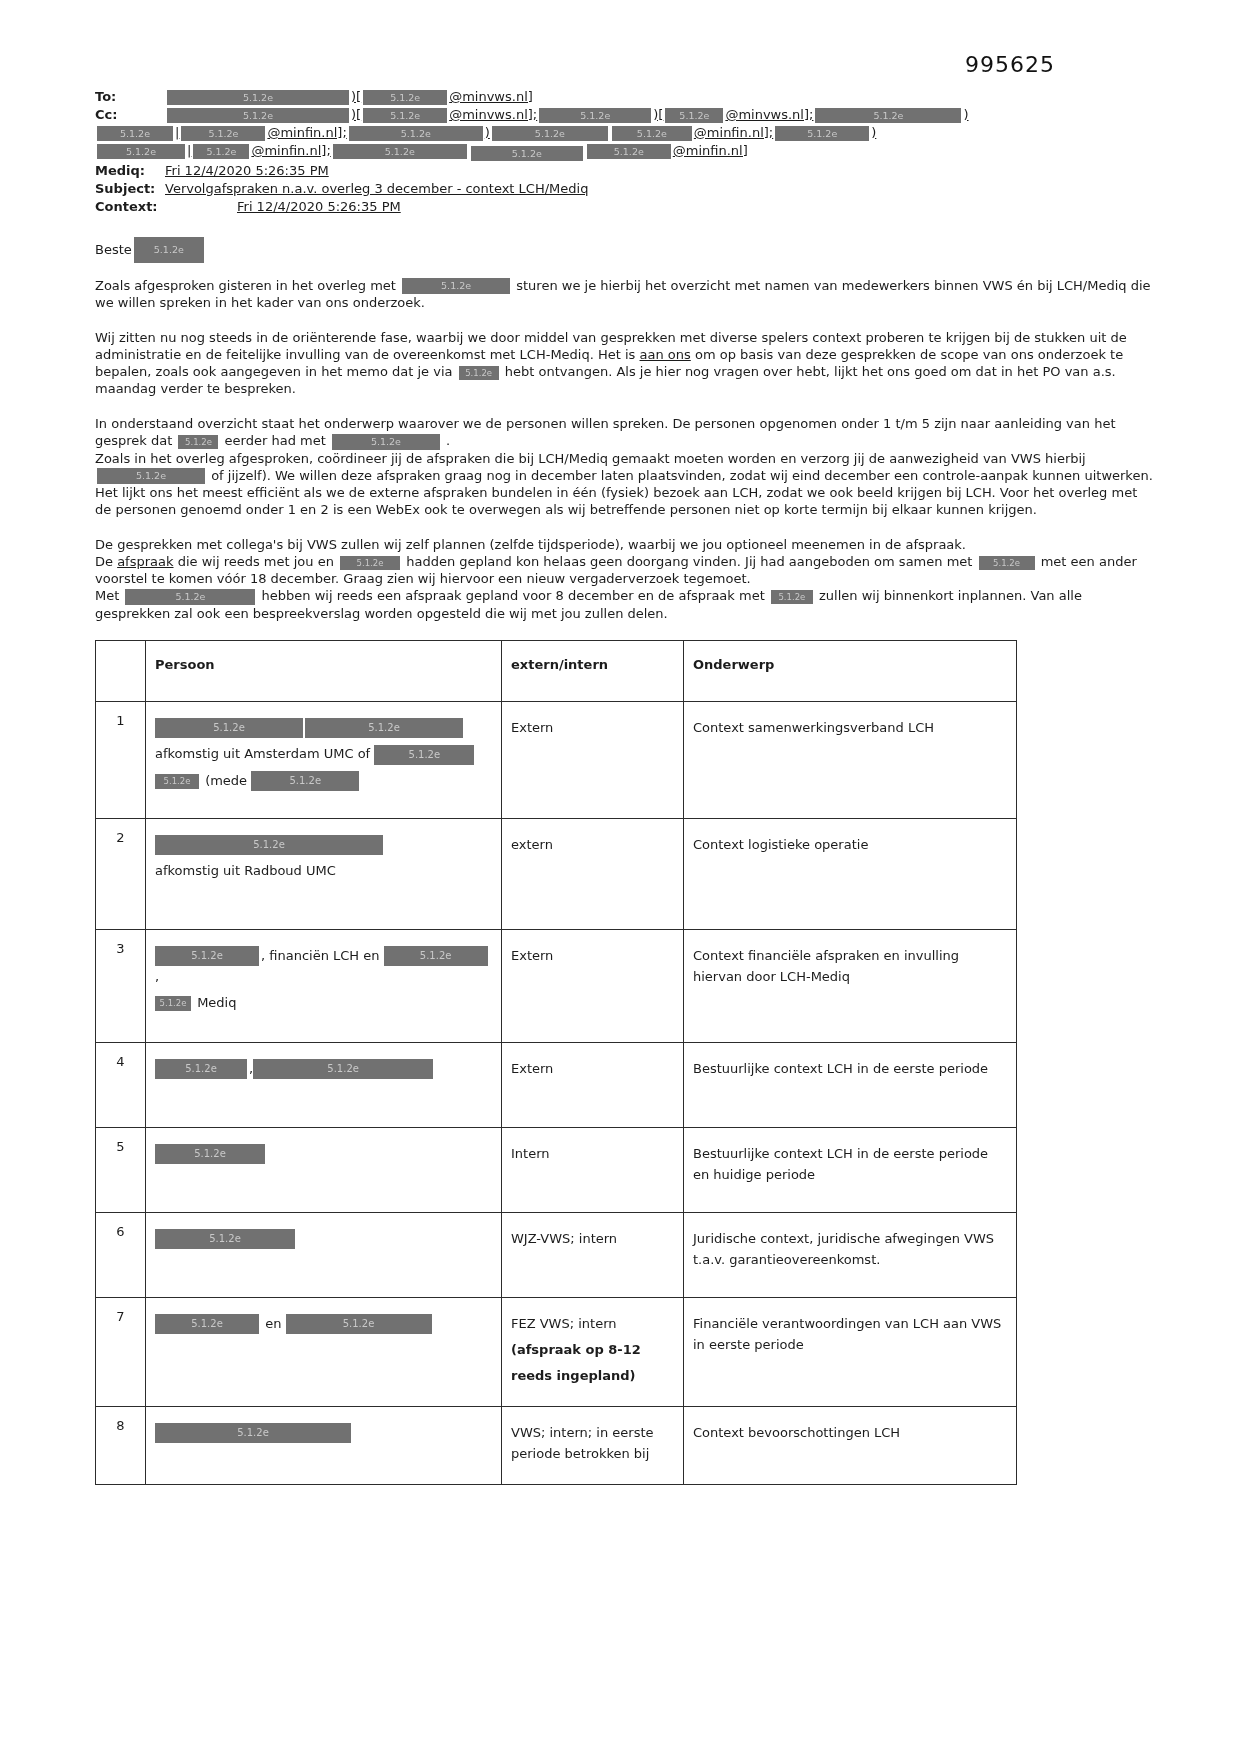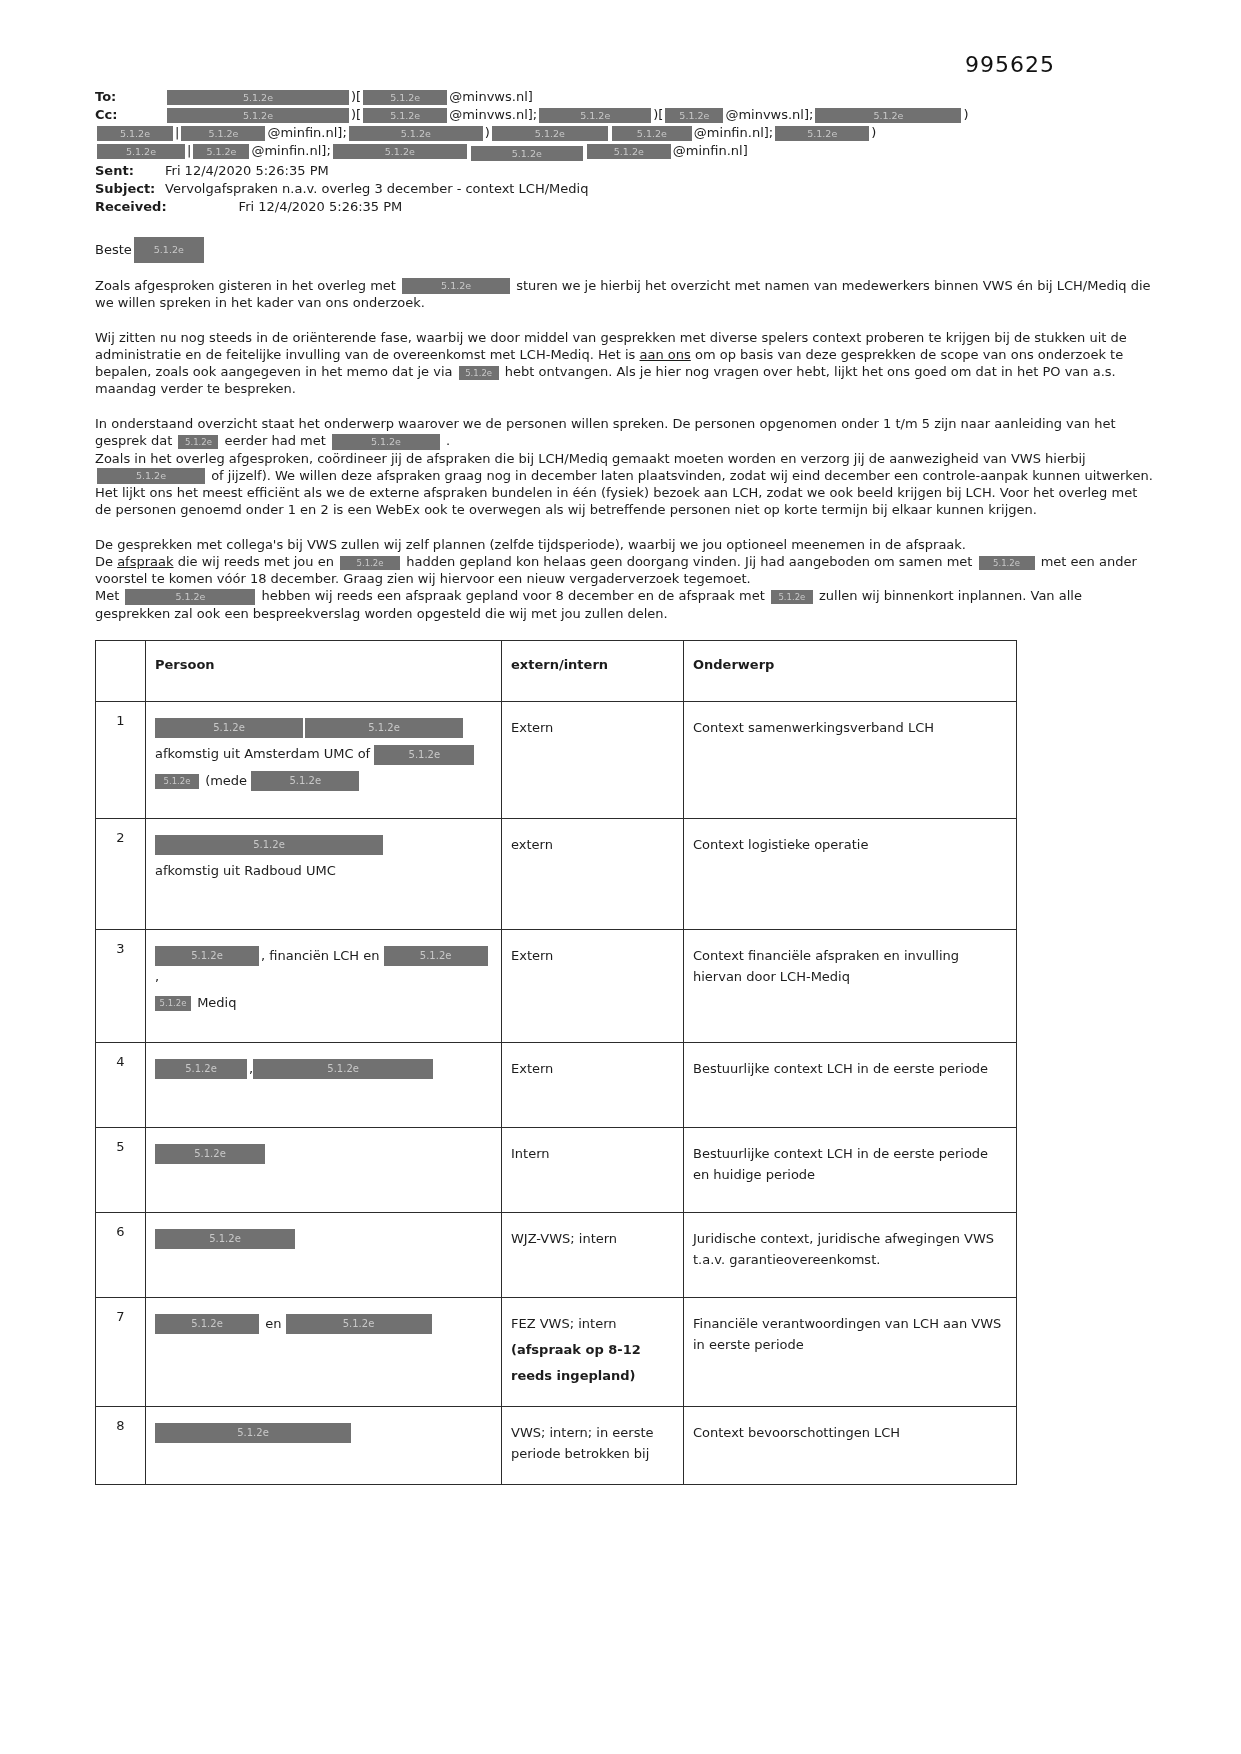--- a/index.html
+++ b/index.html
@@ -18,21 +18,21 @@
   }
   .content{
     position:absolute;left:95px;top:88px;width:1062px;
     font-size:13px;line-height:17px;
   }
   
   .email-header{margin-bottom:22px;}
   .hrow{display:flex;align-items:flex-end;margin-bottom:1px;min-height:16px;}
   .hlabel{flex:0 0 70px;font-weight:bold;font-size:13px;}
   .hlabel:empty{display:none;}
-  .hval{flex:1;display:block;}
+  .hval{flex:1;display:block;text-decoration:underline;}
   .email-header .redaction{height:15px;line-height:15px;font-size:9.5px;}
   
   .redaction{
     display:inline-block;
     background:#717171;color:#c9c9c9;
     font-size:9.5px;text-align:center;
     height:16px;line-height:16px;
     vertical-align:middle;
     margin:0 2px;
     white-space:nowrap;overflow:hidden;
@@ -94,29 +94,29 @@
       </div>
       <div class="hrow">
 
         <span class="hval"><span class="redaction" style="width: 76px;">5.1.2e</span><span class="tseg">|</span><span class="redaction" style="width: 84px;">5.1.2e</span><span class="tseg">@minfin.nl];</span><span class="redaction" style="width: 134px;">5.1.2e</span><span class="tseg">)</span><span class="redaction" style="width: 116px;">5.1.2e</span><span class="redaction" style="width: 80px;">5.1.2e</span><span class="tseg">@minfin.nl];</span><span class="redaction" style="width: 94px;">5.1.2e</span><span class="tseg">)</span></span>
       </div>
       <div class="hrow">
 
         <span class="hval"><span class="redaction" style="width: 88px;">5.1.2e</span><span class="tseg">|</span><span class="redaction" style="width: 56px;">5.1.2e</span><span class="tseg">@minfin.nl];</span><span class="redaction" style="width: 134px;">5.1.2e</span><span class="redaction overline" style="width: 112px;">5.1.2e</span><span class="redaction" style="width: 84px;">5.1.2e</span><span class="tseg">@minfin.nl]</span></span>
       </div>
       <div class="hrow">
-        <span class="hlabel">Sent:</span>
+        <span class="hlabel">Mediq:</span>
         <span class="hval"><span class="tseg">Fri 12/4/2020 5:26:35 PM</span></span>
       </div>
       <div class="hrow">
         <span class="hlabel">Subject:</span>
         <span class="hval"><span class="tseg">Vervolgafspraken n.a.v. overleg 3 december - context LCH/Mediq</span></span>
       </div>
       <div class="hrow">
-        <span class="hlabel">Received:</span>
+        <span class="hlabel">Context:</span>
         <span class="hval"><span class="tseg indent">Fri 12/4/2020 5:26:35 PM</span></span>
       </div>
     </div>
 
     <p class="para salutation"><span class="tseg">Beste</span><span class="redaction tall" style="width: 70px;">5.1.2e</span></p>
     <p class="para"><span class="tseg">Zoals afgesproken gisteren in het overleg met </span><span class="redaction" style="width: 108px;">5.1.2e</span><span class="tseg"> sturen we je hierbij het overzicht met namen van medewerkers binnen VWS én bij LCH/Mediq die we willen spreken in het kader van ons onderzoek.</span></p>
     <p class="para"><span class="tseg">Wij zitten nu nog steeds in de oriënterende fase, waarbij we door middel van gesprekken met diverse spelers context proberen te krijgen bij de stukken uit de administratie en de feitelijke invulling van de overeenkomst met LCH-Mediq. Het is </span><span class="tseg u">aan ons</span><span class="tseg"> om op basis van deze gesprekken de scope van ons onderzoek te bepalen, zoals ook aangegeven in het memo dat je via </span><span class="redaction small" style="width: 40px;">5.1.2e</span><span class="tseg"> hebt ontvangen. Als je hier nog vragen over hebt, lijkt het ons goed om dat in het PO van a.s. maandag verder te bespreken.</span></p>
     <p class="para"><span class="tseg">In onderstaand overzicht staat het onderwerp waarover we de personen willen spreken. De personen opgenomen onder 1 t/m 5 zijn naar aanleiding van het gesprek dat </span><span class="redaction small" style="width: 40px;">5.1.2e</span><span class="tseg"> eerder had met </span><span class="redaction" style="width: 108px;">5.1.2e</span><span class="tseg"> .</span><br><span class="tseg">Zoals in het overleg afgesproken, coördineer jij de afspraken die bij LCH/Mediq gemaakt moeten worden en verzorg jij de aanwezigheid van VWS hierbij </span><span class="redaction" style="width: 108px;">5.1.2e</span><span class="tseg"> of jijzelf). We willen deze afspraken graag nog in december laten plaatsvinden, zodat wij eind december een controle-aanpak kunnen uitwerken. Het lijkt ons het meest efficiënt als we de externe afspraken bundelen in één (fysiek) bezoek aan LCH, zodat we ook beeld krijgen bij LCH. Voor het overleg met de personen genoemd onder 1 en 2 is een WebEx ook te overwegen als wij betreffende personen niet op korte termijn bij elkaar kunnen krijgen.</span></p>
     <p class="para"><span class="tseg">De gesprekken met collega's bij VWS zullen wij zelf plannen (zelfde tijdsperiode), waarbij we jou optioneel meenemen in de afspraak.</span><br><span class="tseg">De </span><span class="tseg u">afspraak</span><span class="tseg"> die wij reeds met jou en </span><span class="redaction small" style="width: 60px;">5.1.2e</span><span class="tseg"> hadden gepland kon helaas geen doorgang vinden. Jij had aangeboden om samen met </span><span class="redaction small" style="width: 56px;">5.1.2e</span><span class="tseg"> met een ander voorstel te komen vóór 18 december. Graag zien wij hiervoor een nieuw vergaderverzoek tegemoet.</span><br><span class="tseg">Met </span><span class="redaction" style="width: 130px;">5.1.2e</span><span class="tseg"> hebben wij reeds een afspraak gepland voor 8 december en de afspraak met </span><span class="redaction small" style="width: 42px;">5.1.2e</span><span class="tseg"> zullen wij binnenkort inplannen. Van alle gesprekken zal ook een bespreekverslag worden opgesteld die wij met jou zullen delen.</span></p>
 

